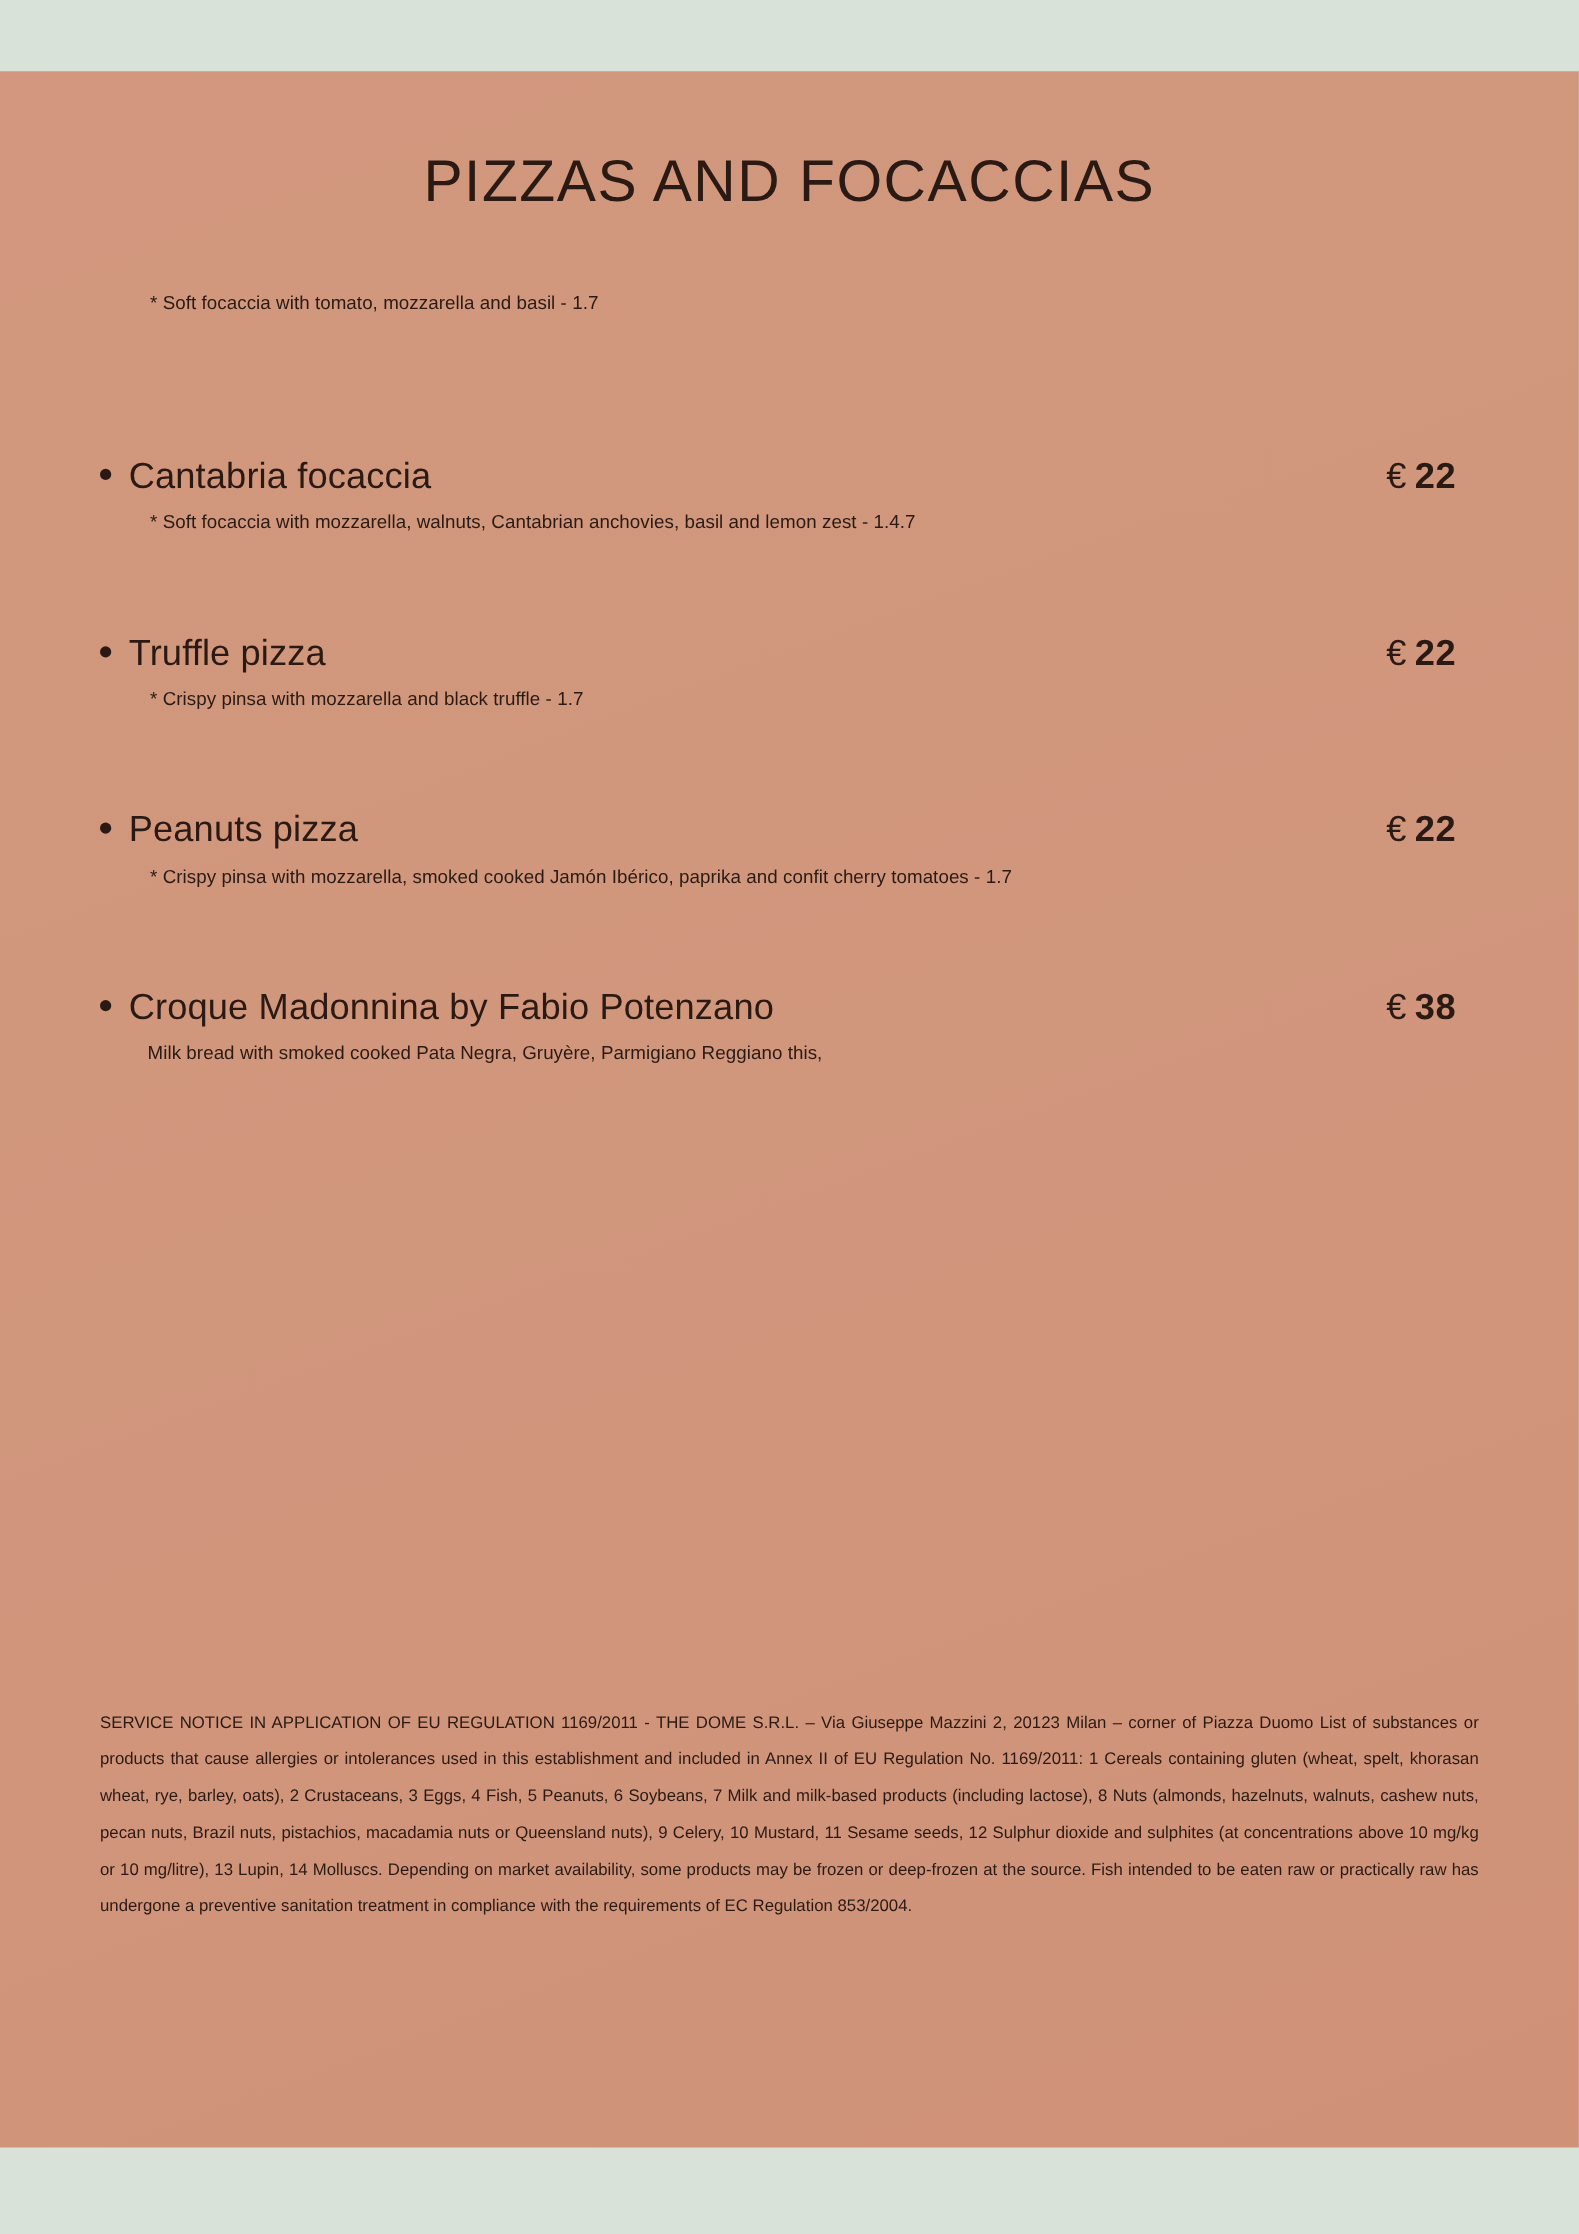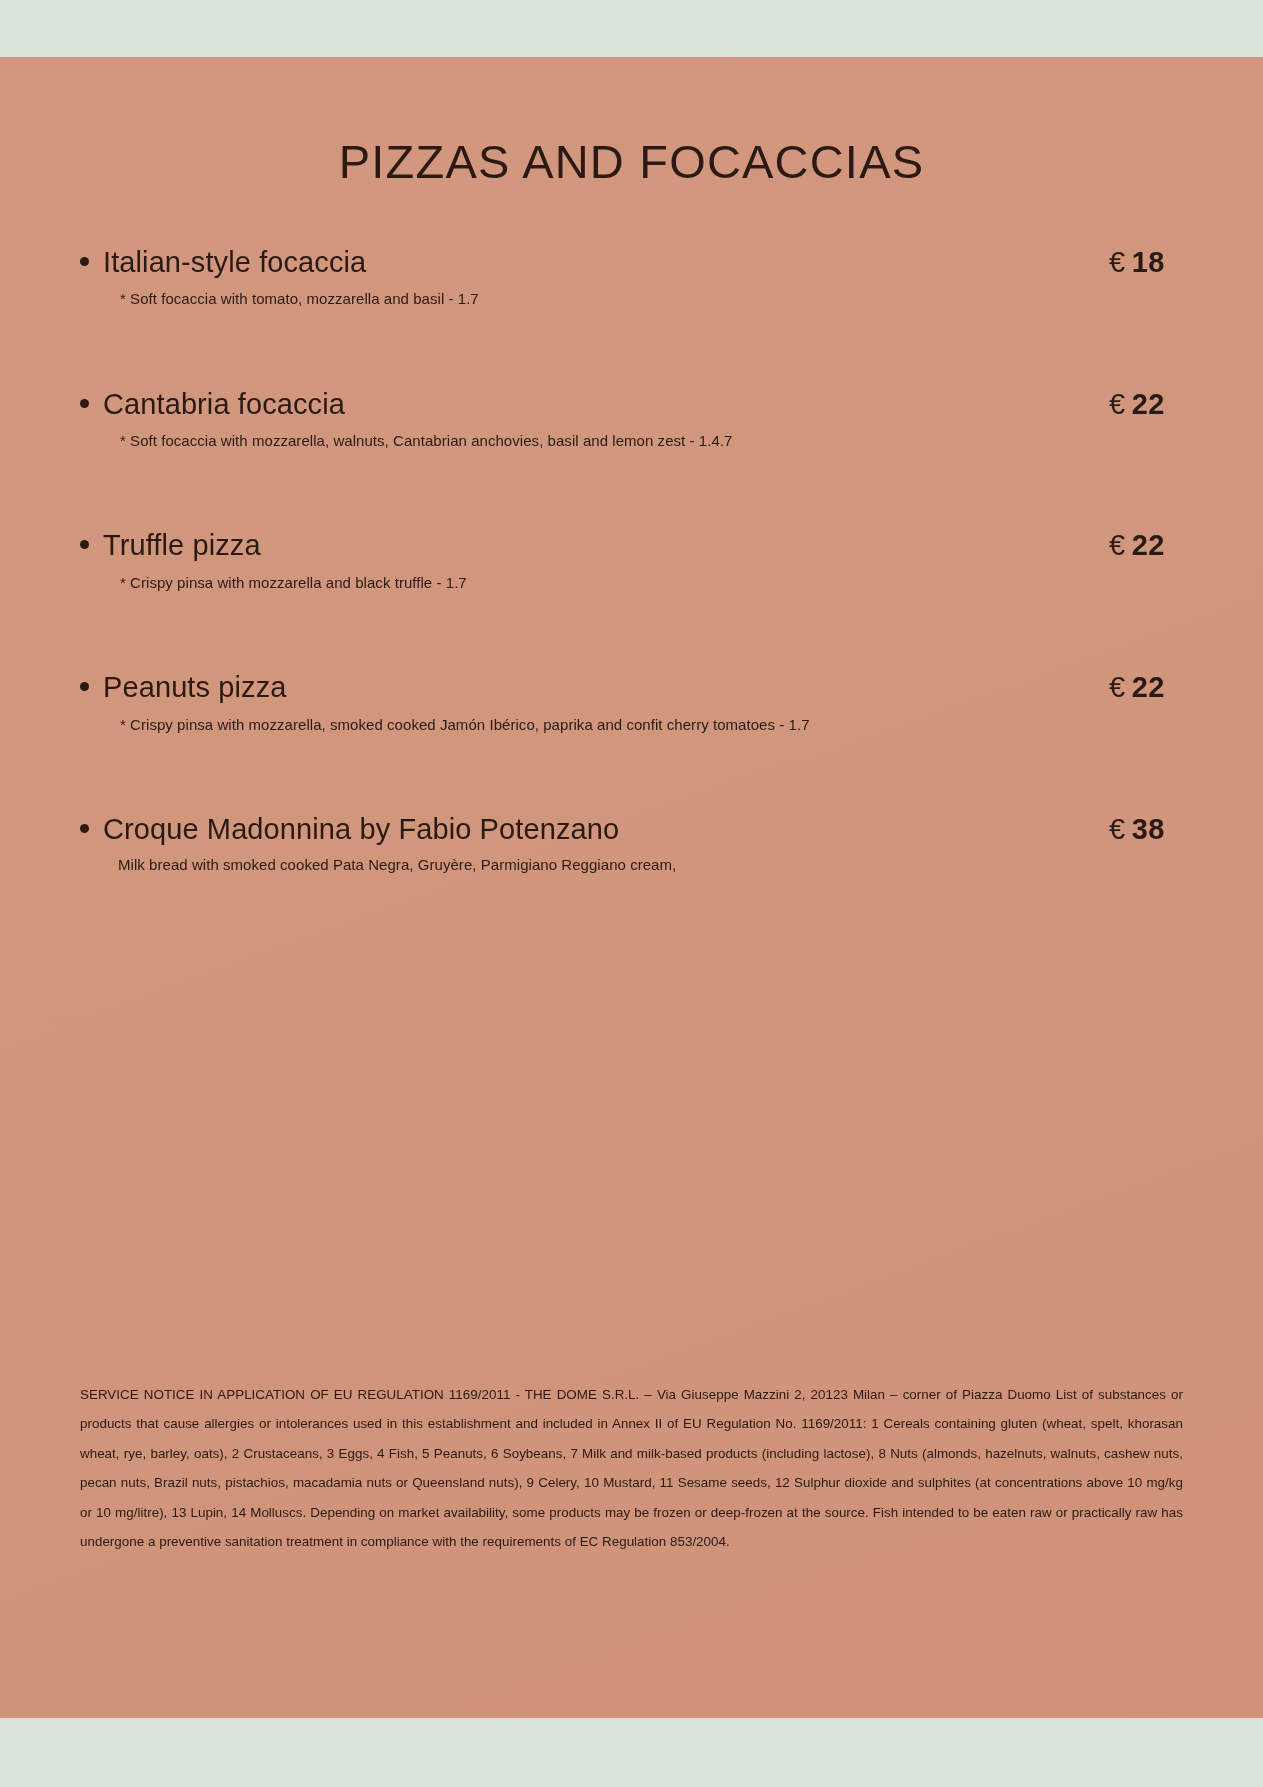--- a/index.html
+++ b/index.html
@@ -31,21 +31,21 @@
   .card-inner {
     position: relative;
     width: 100%;
     height: 100%;
     padding: 0 80px;
     box-sizing: border-box;
   }
 
   
   .menu-title {
-    margin: 17px;
+    margin: 0;
     padding-top: 62px;
     text-align: center;
     font-family: "Liberation Sans", sans-serif;
     font-size: 47px;
     font-weight: 500;
     letter-spacing: 1.2px;
     color: #2b1a14;
     line-height: 1.1;
   }
 
@@ -135,29 +135,20 @@
 
 <div class="page-frame">
   <div class="menu-card">
     <div class="card-inner">
 
       <h1 class="menu-title">PIZZAS AND FOCACCIAS</h1>
 
       <div class="items">
 
         <div class="menu-item">
-          <div class="item-head">
-            <div class="name-wrap">
-              <span class="bullet"></span>
-              <span class="item-name">Italian-style focaccia</span>
-            </div>
-            <div class="item-price">
-              <span class="cur">€</span><span>18</span>
-            </div>
-          </div>
           <div class="item-desc">
             <span class="desc-line">* Soft focaccia with tomato, mozzarella and basil - 1.7</span>
           </div>
         </div>
 
         <div class="menu-item">
           <div class="item-head">
             <div class="name-wrap">
               <span class="bullet"></span>
               <span class="item-name">Cantabria focaccia</span>
@@ -205,21 +196,21 @@
           <div class="item-head">
             <div class="name-wrap">
               <span class="bullet"></span>
               <span class="item-name">Croque Madonnina by Fabio Potenzano</span>
             </div>
             <div class="item-price">
               <span class="cur">€</span><span>38</span>
             </div>
           </div>
           <div class="item-desc multiline">
-            <span class="desc-line">Milk bread with smoked cooked Pata Negra, Gruyère, Parmigiano Reggiano cream,</span>
+            <span class="desc-line">Milk bread with smoked cooked Pata Negra, Gruyère, Parmigiano Reggiano this,</span>
           </div>
         </div>
 
       </div>
 
       <div class="legal">SERVICE NOTICE IN APPLICATION OF EU REGULATION 1169/2011 - THE DOME S.R.L. – Via Giuseppe Mazzini 2, 20123 Milan – corner of Piazza Duomo List of substances or products that cause allergies or intolerances used in this establishment and included in Annex II of EU Regulation No. 1169/2011: 1 Cereals containing gluten (wheat, spelt, khorasan wheat, rye, barley, oats), 2 Crustaceans, 3 Eggs, 4 Fish, 5 Peanuts, 6 Soybeans, 7 Milk and milk-based products (including lactose), 8 Nuts (almonds, hazelnuts, walnuts, cashew nuts, pecan nuts, Brazil nuts, pistachios, macadamia nuts or Queensland nuts), 9 Celery, 10 Mustard, 11 Sesame seeds, 12 Sulphur dioxide and sulphites (at concentrations above 10 mg/kg or 10 mg/litre), 13 Lupin, 14 Molluscs. Depending on market availability, some products may be frozen or deep-frozen at the source. Fish intended to be eaten raw or practically raw has undergone a preventive sanitation treatment in compliance with the requirements of EC Regulation 853/2004.</div>
 
     </div>
   </div>
 </div>

